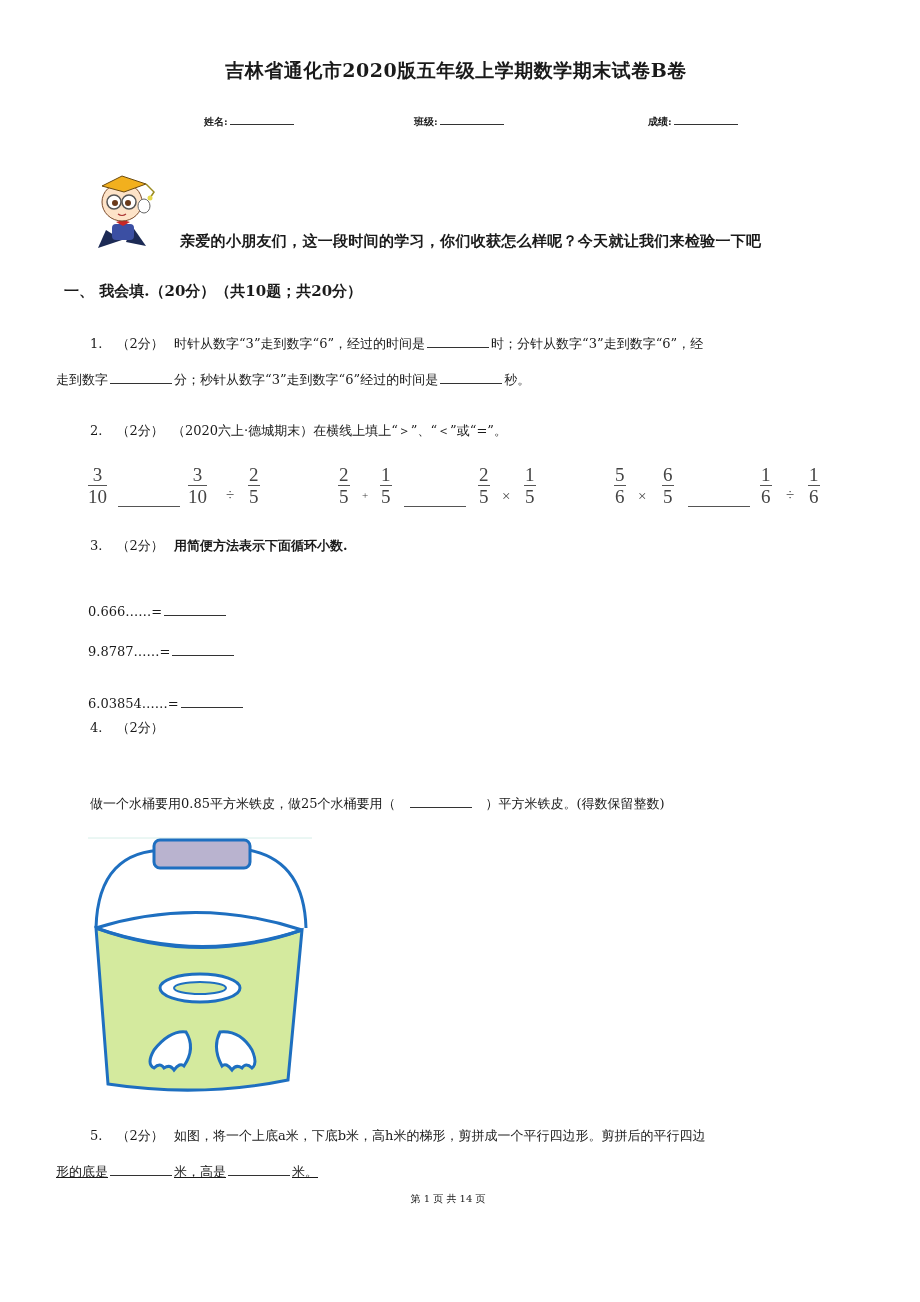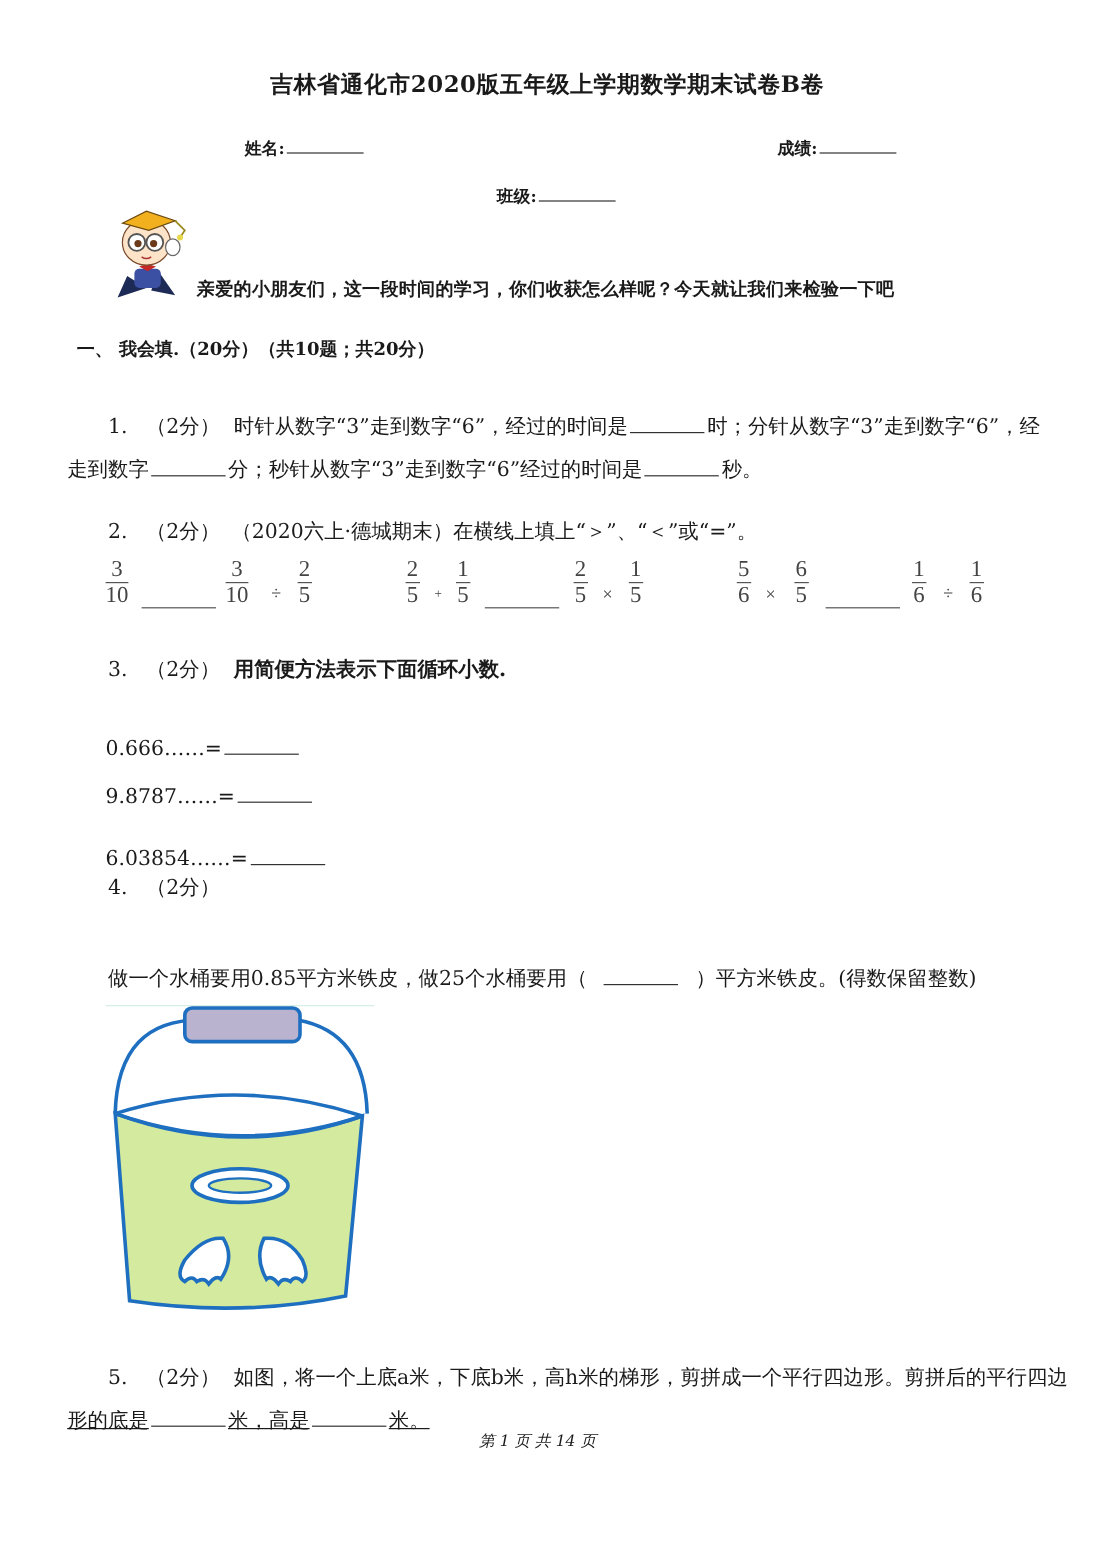--- a/index.html
+++ b/index.html
@@ -6,52 +6,52 @@
     body {
       width: 920px; height: 1302px; position: relative; overflow: hidden;
       font-family: "DejaVu Serif", "Liberation Serif", serif;
       color: #1a1a1a;
     }
     .abs { position: absolute; white-space: nowrap; }
     .title {
       left: 0; width: 912px; top: 58px; text-align: center;
       font-size: 19px; font-weight: bold; letter-spacing: 0.5px;
     }
-    .field { top: 115px; font-size: 14px; font-weight: bold; }
+    .field { top: 115px; font-size: 10px; font-weight: bold; }
     .blank {
       display: inline-block; border-bottom: 1px solid #333; vertical-align: baseline;
       height: 1px; margin: 0 2px;
     }
     .field .blank { width: 64px; }
-    .intro { left: 164px; top: 232px; font-size: 15px; font-weight: bold; letter-spacing: 0.3px; text-align: center; }
+    .intro { left: 180px; top: 232px; font-size: 15px; font-weight: bold; letter-spacing: 0.3px; text-align: center; }
     .section { left: 64px; top: 282px; font-size: 15px; font-weight: bold; }
-    .q { font-size: 17px; line-height: 20px; margin-top: 12px; }
+    .q { font-size: 13px; line-height: 20px; }
     .q .blank { width: 62px; }
     .frac {
       position: absolute; display: inline-flex; flex-direction: column; align-items: center;
       font-family: "Liberation Serif", "DejaVu Serif", serif; font-size: 19px; line-height: 19px;
       color: #444;
     }
     .frac .num { padding: 0 1px; }
     .frac .bar { width: 100%; border-top: 1px solid #555; margin: 1px 0 1px; }
     .op { position: absolute; font-family: "Liberation Serif", serif; font-size: 15px; color: #444; }
     .fblank { position: absolute; border-bottom: 1px solid #555; width: 62px; height: 1px; }
-    .footer { left: 0; width: 896px; top: 1192px; text-align: center; font-size: 13px; font-style: italic; }
+    .footer { left: 0; width: 896px; top: 1192px; text-align: center; font-size: 10px; }
     .mascot { left: 92px; top: 168px; width: 74px; height: 82px; }
     .bucket { left: 88px; top: 836px; width: 224px; height: 262px; }
   </style>
 </head>
 <body>
 
 <div class="abs title">吉林省通化市2020版五年级上学期数学期末试卷B卷</div>
 
 <div class="abs field" style="left:204px;">
   <span>姓名:</span><span class="blank"></span>
 </div>
-<div class="abs field" style="left:414px;margin-top:40px;">
+<div class="abs field" style="left:414px;">
   <span>班级:</span><span class="blank"></span>
 </div>
 <div class="abs field" style="left:624px;margin-left:24px;">
   <span>成绩:</span><span class="blank"></span>
 </div>
 
 <div class="abs mascot">
   <svg width="74" height="82" viewBox="0 0 74 82">
     <path d="M14 62 L6 80 L30 72 Z" fill="#1c2a55"></path>
     <path d="M40 58 L54 78 L34 74 Z" fill="#1c2a55"></path>

